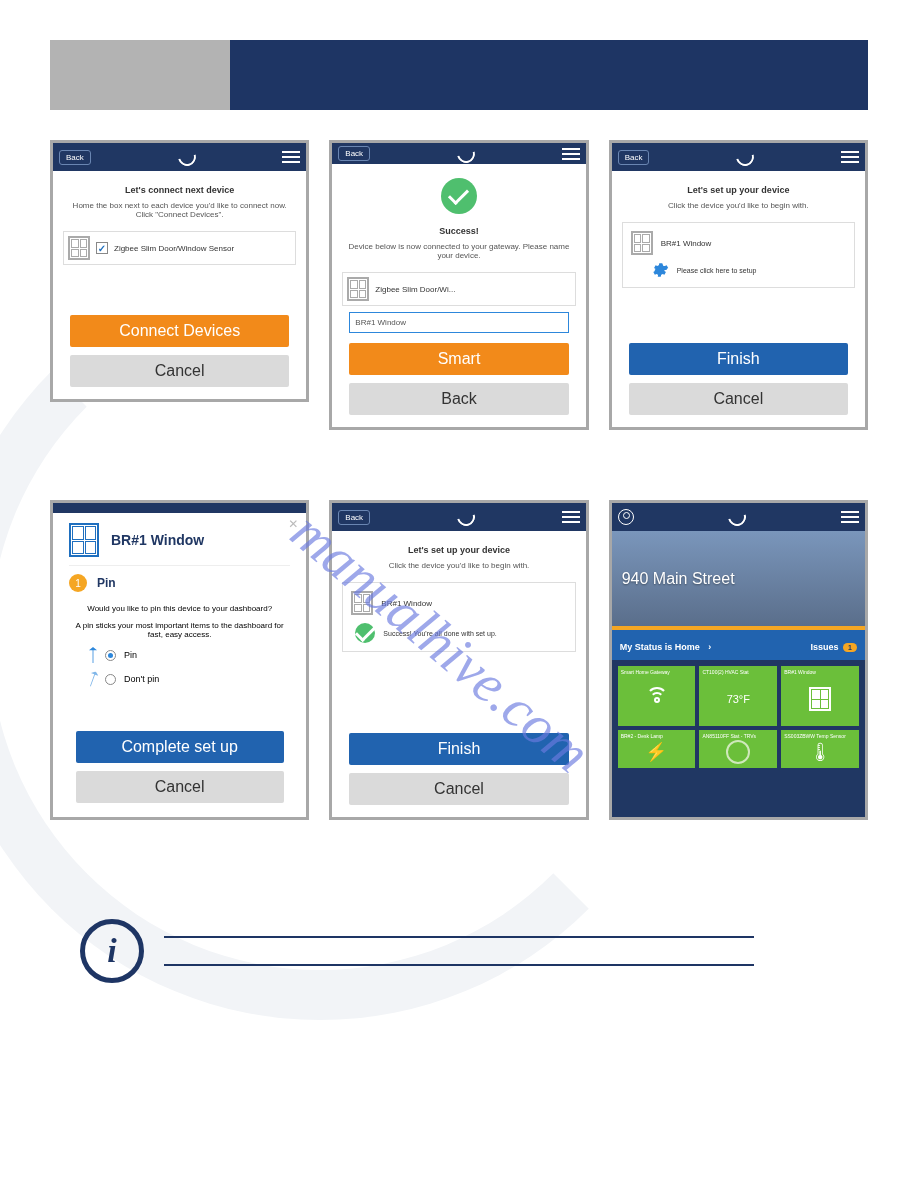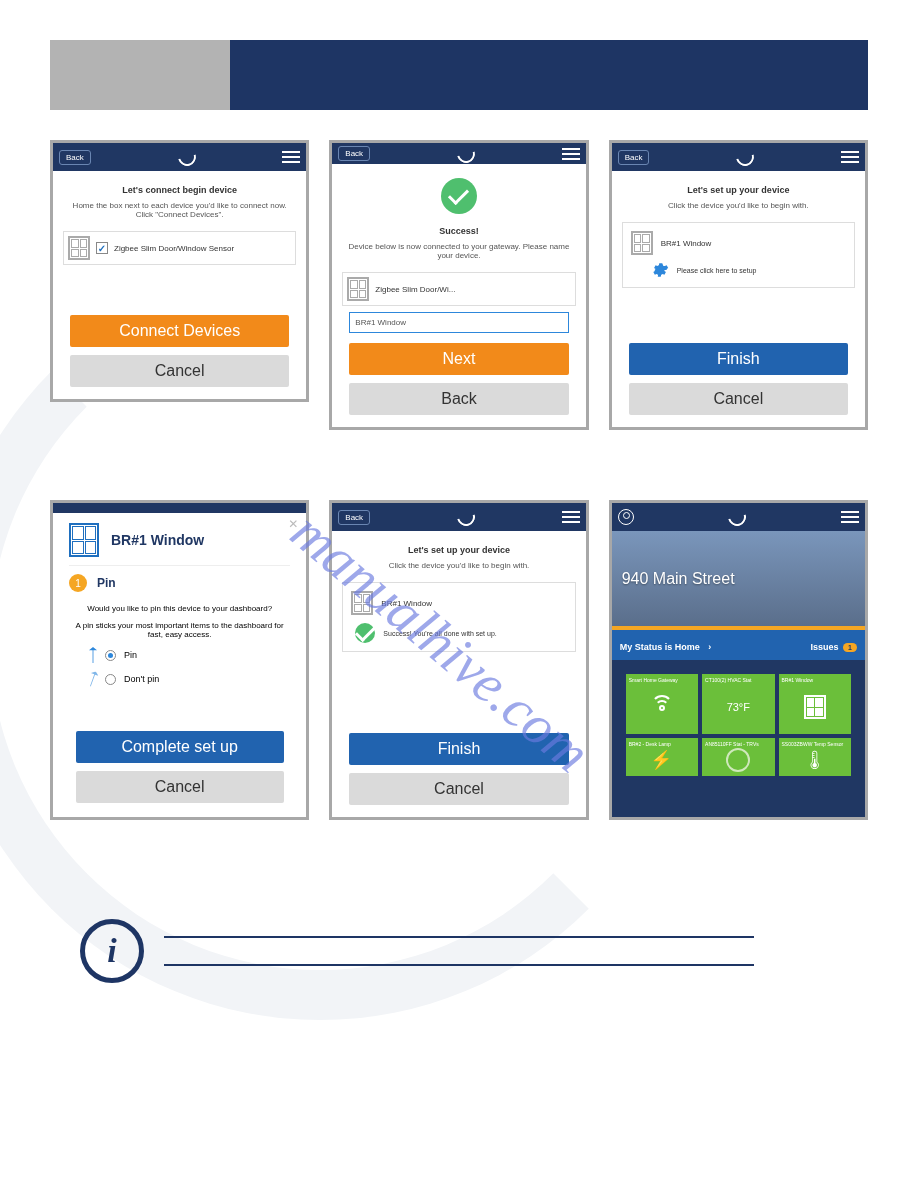--- a/index.html
+++ b/index.html
@@ -61,21 +61,21 @@
   .pin-icon.off { background:#2d87db; opacity:.6; transform:rotate(20deg); }
 
   
   .dash-header-img { height:95px; background:linear-gradient(180deg,#7a96bb,#5a6e8b); position:relative; display:flex; align-items:center; padding-left:10px; }
   .dash-addr { color:#fff; font-size:16px; font-weight:300; text-shadow:0 1px 2px rgba(0,0,0,.4); }
   .orange-bar { background:#F5A623; height:4px; }
   .status-row { background:#2163AF; display:flex; justify-content:space-between; align-items:flex-start; padding:6px 8px; }
   .status-txt { color:#fff; font-size:9px; font-weight:bold; }
   .chev { margin-left:4px; }
   .issues-badge { background:#F5A623; color:#203763; font-size:7px; border-radius:8px; padding:1px 5px; font-weight:bold; }
-  .tiles-wrap { background:#203763; padding:14px; flex:1; }
+  .tiles-wrap { background:#203763; padding:6px; flex:1; }
   .tiles { display:grid; grid-template-columns:repeat(3,1fr); gap:4px; }
   .tile { background:#6BBF3A; height:60px; color:#fff; font-size:5px; padding:3px; display:flex; flex-direction:column; }
   .tile .tlabel { font-size:5px; }
   .tile .ticon { flex:1; display:flex; align-items:center; justify-content:center; font-size:18px; }
   .wifi-arc { width:24px; height:24px; position:relative; }
   .wifi-arc span { position:absolute; border:2px solid #fff; border-radius:50%; border-bottom-color:transparent; border-left-color:transparent; border-right-color:transparent; left:50%; transform:translateX(-50%); }
   .wifi-arc .a1 { width:22px; height:22px; top:0; }
   .wifi-arc .a2 { width:14px; height:14px; top:5px; }
   .wifi-arc .a3 { width:6px; height:6px; top:10px; border:2px solid #fff; }
   .power-ring { width:24px; height:24px; border:2px solid #cfe8bb; border-radius:50%; position:relative; }
@@ -107,21 +107,21 @@
       <div class="app-header">
         <button class="back-btn">Back</button>
         <div class="logo-swirl"></div>
         <div class="menu-icon">
             <span></span>
             <span></span>
             <span></span>
           </div>
       </div>
       <div class="app-body">
-        <div class="app-title">Let's connect begin device</div>
+        <div class="app-title">Let's connect next device</div>
         <div class="app-sub">Home the box next to each device you'd like to connect now. Click "Connect Devices".</div>
         <div class="device-box">
           <div class="win-icon">
               <span></span>
               <span></span>
               <span></span>
               <span></span>
             </div>
           <div class="checkbox">✓</div>
           <div>Zigbee Slim Door/Window Sensor</div>
@@ -150,21 +150,21 @@
           <div class="win-icon">
               <span></span>
               <span></span>
               <span></span>
               <span></span>
             </div>
           <div>Zigbee Slim Door/Wi...</div>
         </div>
         <div class="input-field">BR#1 Window</div>
         <div class="spacer"></div>
-        <button class="btn btn-orange">Next</button>
+        <button class="btn btn-orange">Smart</button>
         <button class="btn btn-grey">Back</button>
       </div>
     </div>
 
     <div class="shot s3">
       <div class="app-header">
         <button class="back-btn">Back</button>
         <div class="logo-swirl"></div>
         <div class="menu-icon">
             <span></span>

